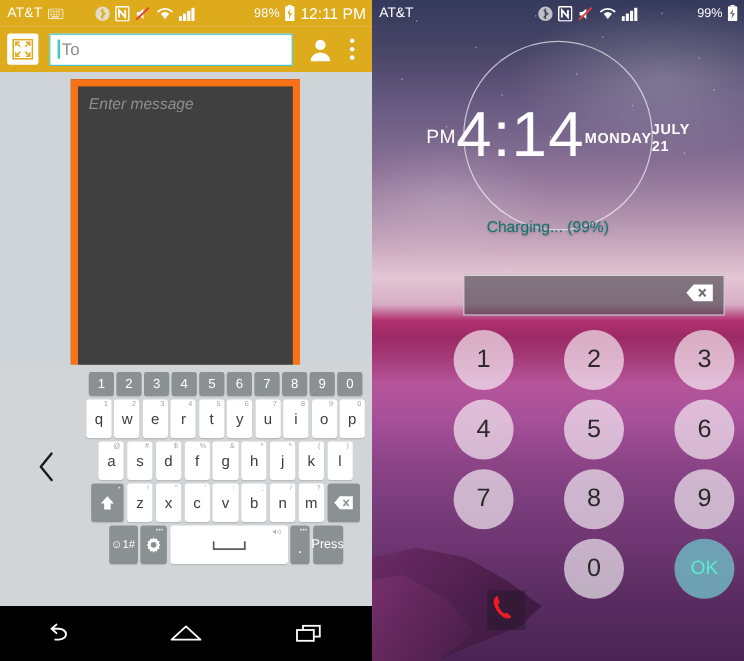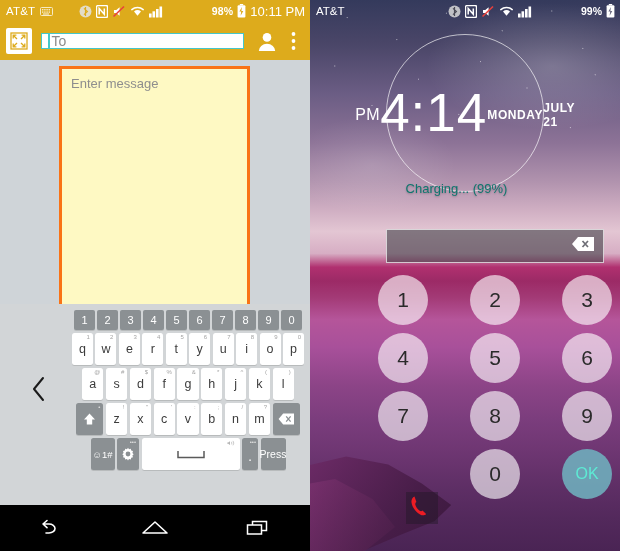--- a/index.html
+++ b/index.html
@@ -13,48 +13,48 @@
 
   .statusbar-l {
     height:22px; background:#ddab1c; display:flex; align-items:center;
     padding:0 5px 0 6px; color:#fff; font-size:11px; font-weight:bold;
     letter-spacing:.2px;
   }
   .sb-carrier { font-size:11.5px; font-weight:normal; }
   .sb-kbd { margin-left:5px; opacity:.75; display:flex; }
   .sb-spacer { flex:1; }
   .sb-icon { margin-left:4px; display:flex; align-items:center; }
-  .sb-pct { font-size:10.5px; font-weight:bold; margin-left:16px;padding-left:32px; }
+  .sb-pct { font-size:10.5px; font-weight:normal; margin-left:16px;padding-left:32px; }
   .sb-time { font-size:13px; font-weight:normal; margin-left:4px; letter-spacing:0; }
 
   .appbar {
     height:38px; background:#ddab1c; display:flex; align-items:center;
     padding:0 6px;
   }
   .mw-icon {
     width:26px; height:26px; background:#fff; border-radius:2px;
     display:flex; align-items:center; justify-content:center; flex:0 0 auto;
   }
   .to-field {
-    flex:1; height:16px; margin:0 8px 0 9px; background:#fff;
+    flex:1; height:27px; margin:0 8px 0 9px; background:#fff;
     border:1.6px solid #45c7c9; display:flex; align-items:center;
     padding-left:6px; position:relative;
   }
   .caret { width:1.5px; height:16px; background:#45c7c9; margin-right:2px; }
   .to-ph { color:#8b8b8b; font-size:14px; font-weight:normal; }
   .ab-btn { width:30px; height:30px; display:flex; align-items:center; justify-content:center; flex:0 0 auto; }
   .ab-btn.dots { width:22px; }
 
   .compose-area {
     position:absolute; top:60px; left:0; right:0; bottom:168px;
     background:#cfd4d8;
   }
   .msg-box {
     position:absolute; left:59px; top:6px; right:60px; bottom:6px;
-    background:#fef9c3; border:3px solid #f97316;
+    background:#404040; border:6px solid #f97316;font-style:italic;
   }
   .msg-ph { position:absolute; left:9px; top:7px; font-size:13px; color:#8e8e8e; }
   .counter {
     position:absolute; right:3px; bottom:3px; background:#b4b9bd; color:#fff;
     font-size:9px; padding:1px 4px; border-radius:1px; letter-spacing:.2px;
   }
   .attach-btn {
     position:absolute; left:9px; bottom:7px; width:43px; height:31px;
     background:#fff; border-radius:2px; display:flex;
     align-items:center; justify-content:center;
@@ -261,21 +261,21 @@
           </svg>
       </span>
       <span class="sb-pct">98%</span>
       <span class="sb-icon">
         <svg width="9" height="14" viewBox="0 0 9 14">
             <rect x="2.8" y="0" width="3.4" height="1.3" fill="#fff"></rect>
             <rect x="0.6" y="1.3" width="7.8" height="12.3" rx="1" fill="#fff"></rect>
             <path d="M4.9 3.1 L2.4 7.6 H4.2 L3.6 11.8 L6.3 7.1 H4.4 Z" fill="#ddab1c"></path>
           </svg>
       </span>
-      <span class="sb-time">10:11 PM</span>
+      <span class="sb-time">12:11 PM</span>
     </div>
 
     <div class="appbar">
       <div class="mw-icon">
         <svg width="18" height="18" viewBox="0 0 18 18">
           <rect x="1" y="1" width="16" height="16" fill="none" stroke="#ddab1c" stroke-width="1.3"></rect>
           <path d="M3.2 3.2 L7 7 M3.2 6.4 V3.2 H6.4" stroke="#ddab1c" stroke-width="1.3" fill="none"></path>
           <path d="M14.8 3.2 L11 7 M14.8 6.4 V3.2 H11.6" stroke="#ddab1c" stroke-width="1.3" fill="none"></path>
           <path d="M3.2 14.8 L7 11 M3.2 11.6 V14.8 H6.4" stroke="#ddab1c" stroke-width="1.3" fill="none"></path>
           <path d="M14.8 14.8 L11 11 M14.8 11.6 V14.8 H11.6" stroke="#ddab1c" stroke-width="1.3" fill="none"></path>

